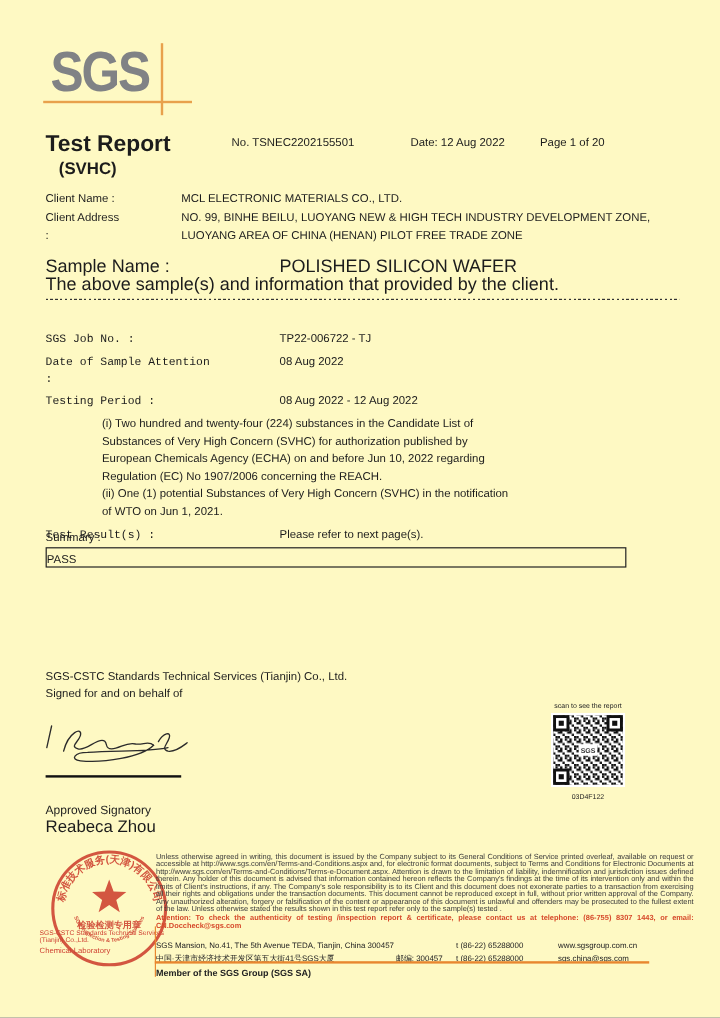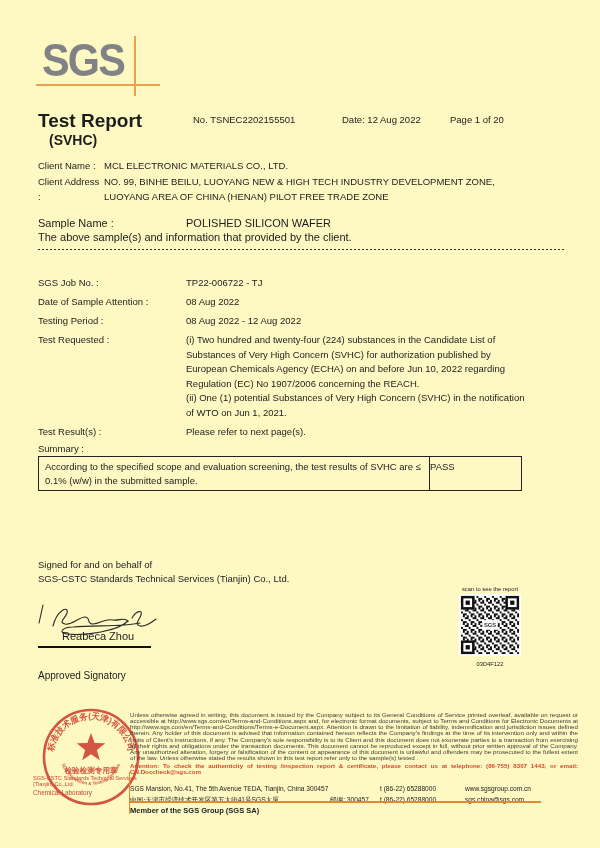--- a/index.html
+++ b/index.html
@@ -15,43 +15,43 @@
 
   
   .doc-title{left:38px;top:110px;font-size:19px;font-weight:bold;}
   .doc-sub{left:38px;top:132px;font-size:14px;font-weight:bold;margin-left:11px;}
   .hdr{font-size:9.5px;top:114px;}
   .hdr-no{left:193px;} .hdr-date{left:342px;} .hdr-page{left:450px;}
 
   
   .row{display:flex;line-height:14px;}
   .row .lbl{flex:0 0 66px;}
-  .row .val{flex:1;}
+  .row .val{flex:1;margin-left:47px;}
   .client{left:38px;top:158px;width:532px;font-size:9.5px;}
   .client .row{line-height:15.5px;}
 
-  .sampleblk{left:38px;top:216px;width:532px;font-size:11px;line-height:15px;}
+  .sampleblk{left:38px;top:216px;width:532px;font-size:15px;line-height:15px;}
   .sampleblk .lbl2{flex:0 0 148px;}
   .dashes{left:38px;top:249px;width:528px;height:1px;
           background:repeating-linear-gradient(90deg,#333 0 2px,transparent 2px 4px);}
 
   .details{left:38px;top:276px;width:532px;font-size:9.5px;}
   .details .row{margin-bottom:5px;}
-  .details .lbl{flex:0 0 148px;}
+  .details .lbl{flex:0 0 148px;font-family:Liberation Mono, monospace;}
   .para div{line-height:14.5px;}
 
   .summary-label{left:38px;top:443px;font-size:9.5px;}
   .sum-table{left:38px;top:456px;width:482px;display:flex;border:1.2px solid #222;font-size:9.5px;}
   .sum-table .cell-l{flex:0 0 378px;padding:3px 6px;line-height:13.5px;border-right:1.2px solid #222;}
   .sum-table .cell-r{flex:1;display:flex;align-items:flex-start;padding-top:4px;}
 
   .signedblk{left:38px;top:558px;font-size:9.5px;line-height:13.5px;}
   .sig-svg{left:34px;top:596px;}
   .sig-line{left:38px;top:646px;width:113px;height:1.6px;background:#111;}
-  .sig-name{left:38px;top:630px;font-size:11px;margin-left:24px;}
+  .sig-name{left:38px;top:680px;font-size:14px;}
   .sig-role{left:38px;top:670px;font-size:10px;text-align:center;}
 
   .qrblk{left:444px;top:586px;width:92px;text-align:center;}
   .qr-cap{font-size:5.8px;color:#222;}
   .qr-code-text{font-size:5.8px;color:#222;margin-top:1px;}
 
   
   .stamp-svg{left:33px;top:703px;}
   .stamp-l1{left:33px;top:775px;font-size:5.6px;color:#cf4233;width:120px;line-height:6px;}
   .stamp-l2{left:33px;top:789px;font-size:6.4px;color:#cf4233;}
@@ -111,47 +111,45 @@
     </div>
     <div class="row">
       <span class="lbl">Date of Sample Attention :</span>
       <span class="val">08 Aug 2022</span>
     </div>
     <div class="row">
       <span class="lbl">Testing Period :</span>
       <span class="val">08 Aug 2022 - 12 Aug 2022</span>
     </div>
     <div class="row">
-      <span class="lbl">Test Requested :</span>
       <span class="val para">
         <div>(i) Two hundred and twenty-four (224) substances in the Candidate List of</div>
         <div>Substances of Very High Concern (SVHC) for authorization published by</div>
         <div>European Chemicals Agency (ECHA) on and before Jun 10, 2022 regarding</div>
         <div>Regulation (EC) No 1907/2006 concerning the REACH.</div>
         <div>(ii) One (1) potential Substances of Very High Concern (SVHC) in the notification</div>
         <div>of WTO on Jun 1, 2021.</div>
       </span>
     </div>
     <div class="row">
       <span class="lbl">Test Result(s) :</span>
       <span class="val">Please refer to next page(s).</span>
     </div>
   </div>
 
   <div class="abs summary-label">Summary :</div>
   <div class="abs sum-table">
-    <div class="cell-l">According to the specified scope and evaluation screening, the test results of SVHC are ≤ 0.1% (w/w) in the submitted sample.</div>
     <div class="cell-r">
       <span>PASS</span>
     </div>
   </div>
 
   <div class="abs signedblk">
+    <div>SGS-CSTC Standards Technical Services (Tianjin) Co., Ltd.</div>
     <div>Signed for and on behalf of</div>
-    <div>SGS-CSTC Standards Technical Services (Tianjin) Co., Ltd.</div>
   </div>
   <svg class="abs sig-svg" width="132" height="48" viewBox="0 0 132 48">
     <g fill="none" stroke="#2b2b2b" stroke-width="1.1" stroke-linecap="round">
       <path d="M9,9 L5,27"></path>
       <path d="M19,30 C23,14 35,9 33,17 C31,23 24,26 31,28 C37,30 45,21 51,21 C57,21 52,28 59,28 C66,28 71,22 79,24 C85,25 90,21 94,25"></path>
       <path d="M94,25 C84,35 52,40 33,38 C24,37 28,31 39,31 C62,29 88,31 106,27"></path>
       <path d="M98,22 C102,15 109,13 107,19 C105,25 100,28 106,30 C112,31 118,26 122,23"></path>
     </g>
   </svg>
   <div class="abs sig-line"></div>

